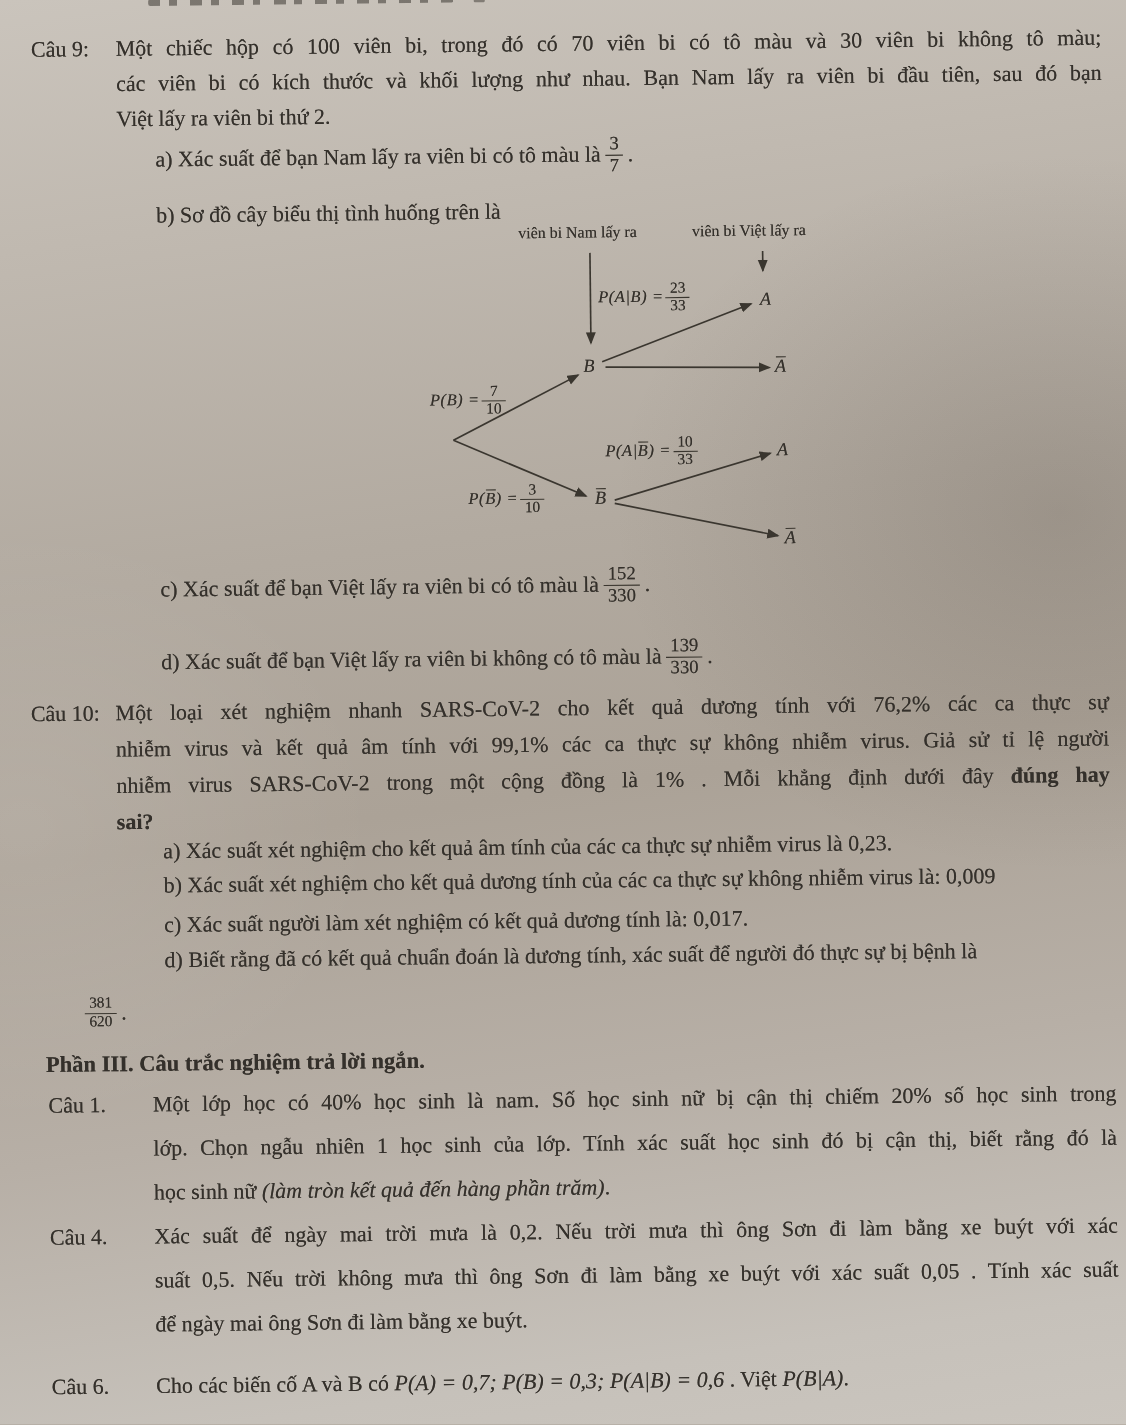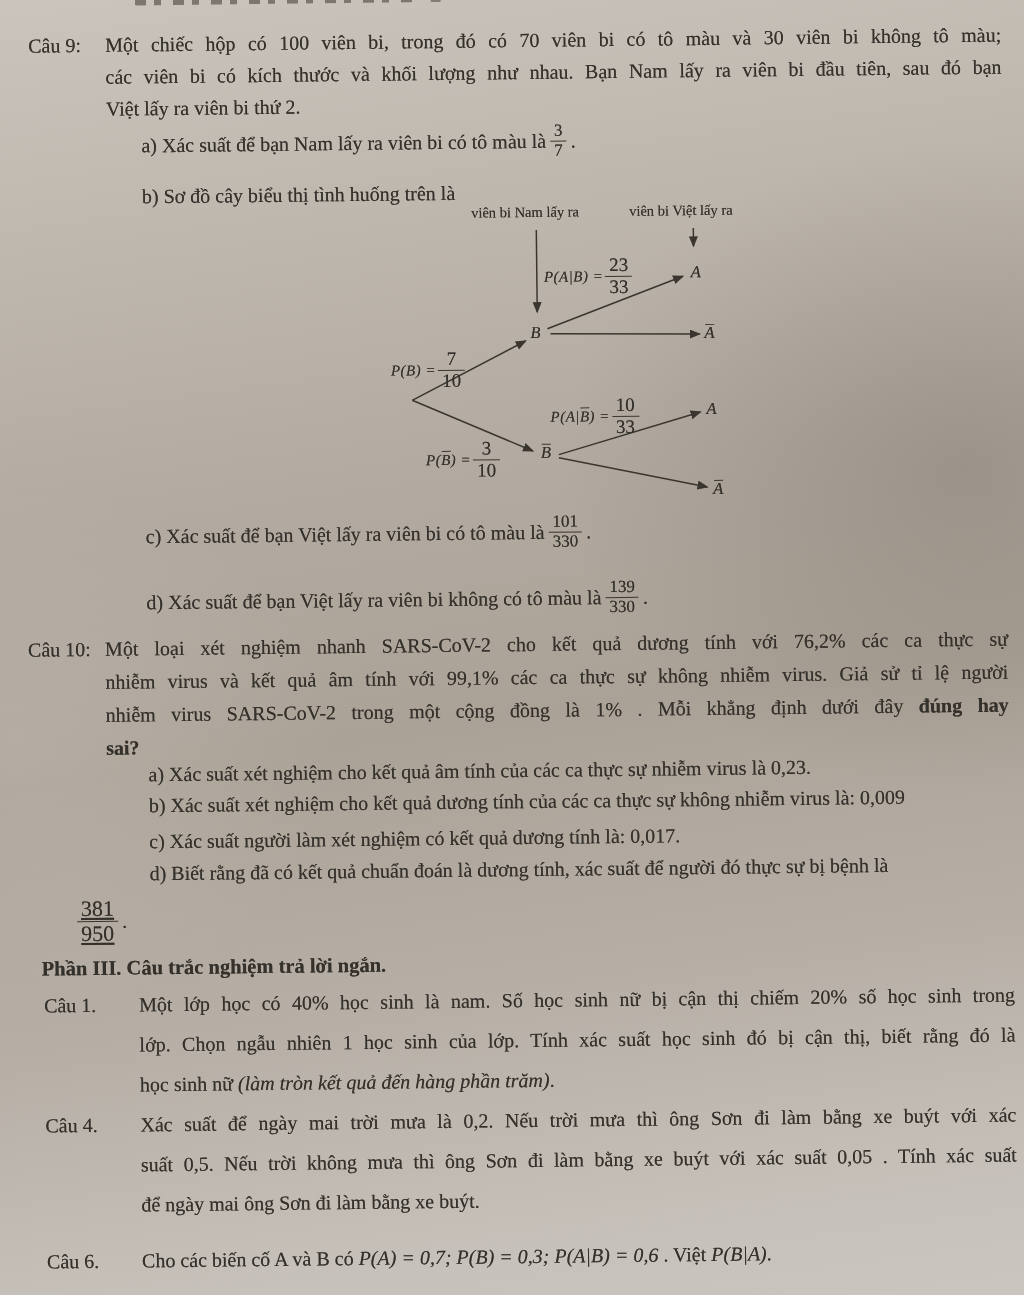--- a/index.html
+++ b/index.html
@@ -34,21 +34,21 @@
   .frac .num{padding:0 4px;}
   .frac .den{padding:0 4px;border-top:1.5px solid #3a362f;}
   .ov{position:relative;}
   .ov::after{content:"";position:absolute;left:1px;right:0;top:-1px;border-top:1.4px solid #3a362f;}
   
   .tree{position:absolute;left:388px;top:206px;width:394px;height:314px;font-size:15px;}
   .tree svg{position:absolute;left:0;top:0;}
   .thead{position:absolute;white-space:nowrap;font-size:14.5px;}
   .tnode{position:absolute;font-style:italic;font-size:16.5px;line-height:1;}
   .tlabel{position:absolute;display:flex;align-items:center;white-space:nowrap;font-size:15px;}
-  .tlabel .frac{font-size:19px;margin:0 2px;}
+  .tlabel .frac{font-size:14px;margin:0 2px;}
   .tlabel .math{letter-spacing:.5px;font-style:italic;}
   
   .fragment{
     position:absolute;left:142px;top:1px;width:278px;height:6px;opacity:.55;border-radius:2px;
     background:repeating-linear-gradient(90deg,#3c3832 0 11px,transparent 11px 19px,#3c3832 19px 26px,transparent 26px 38px);
   }
   .fragment2{position:absolute;left:438px;top:2px;width:10px;height:5px;background:#3c3832;opacity:.5;border-radius:1px;}
 </style>
 </head>
 <body>
@@ -142,21 +142,21 @@
       <div class="tnode ov" style="left:155px;top:245px;">B</div>
       <div class="tnode" style="left:307px;top:66px;">A</div>
       <div class="tnode ov" style="left:320px;top:127px;">A</div>
       <div class="tnode" style="left:321px;top:203px;">A</div>
       <div class="tnode ov" style="left:327px;top:283px;">A</div>
     </div>
 
     <div class="row" style="left:147px;top:508px;height:60px;">
       <span>c) Xác suất để bạn Việt lấy ra viên bi có tô màu là</span>
       <span class="frac">
-        <span class="num">101</span>
+        <span class="num">152</span>
           <span class="den">330</span>
       </span>
       <span>.</span>
     </div>
 
     <div class="row" style="left:147px;top:574px;height:60px;">
       <span>d) Xác suất để bạn Việt lấy ra viên bi không có tô màu là</span>
       <span class="frac">
         <span class="num">139</span>
           <span class="den">330</span>
@@ -171,23 +171,23 @@
       <div class="j"><span>nhiễm virus SARS-CoV-2 trong một cộng đồng là 1% . Mỗi khẳng định dưới đây </span><b>đúng hay</b></div>
       <div class="pl bold">sai?</div>
     </div>
 
     <div class="row pl" style="left:147px;top:765px;height:22px;">a) Xác suất xét nghiệm cho kết quả âm tính của các ca thực sự nhiễm virus là 0,23.</div>
     <div class="row pl" style="left:147px;top:796px;height:22px;">b) Xác suất xét nghiệm cho kết quả dương tính của các ca thực sự không nhiễm virus là: 0,009</div>
     <div class="row pl" style="left:147px;top:832px;height:22px;">c) Xác suất người làm xét nghiệm có kết quả dương tính là: 0,017.</div>
     <div class="row pl" style="left:147px;top:864px;height:22px;">d) Biết rằng đã có kết quả chuẩn đoán là dương tính, xác suất để người đó thực sự bị bệnh là</div>
 
     <div class="row" style="left:70px;top:893px;height:58px;">
-      <span class="frac" style="font-size:22px;text-decoration:underline;">
+      <span class="frac" style="font-size:14px;">
         <span class="num">381</span>
-          <span class="den">950</span>
+          <span class="den">620</span>
       </span>
       <span>.</span>
     </div>
 
     <div class="row pl bold" style="left:38px;top:956px;height:26px;font-size:20.5px;">Phần III. Câu trắc nghiệm trả lời ngắn.</div>
 
     <div class="para" style="left:135px;top:986px;width:876px;line-height:40px;">
       <span class="qlabel" style="left:-95px;">Câu 1.</span>
       <div class="j">Một lớp học có 40% học sinh là nam. Số học sinh nữ bị cận thị chiếm 20% số học sinh trong</div>
       <div class="j">lớp. Chọn ngẫu nhiên 1 học sinh của lớp. Tính xác suất học sinh đó bị cận thị, biết rằng đó là</div>

